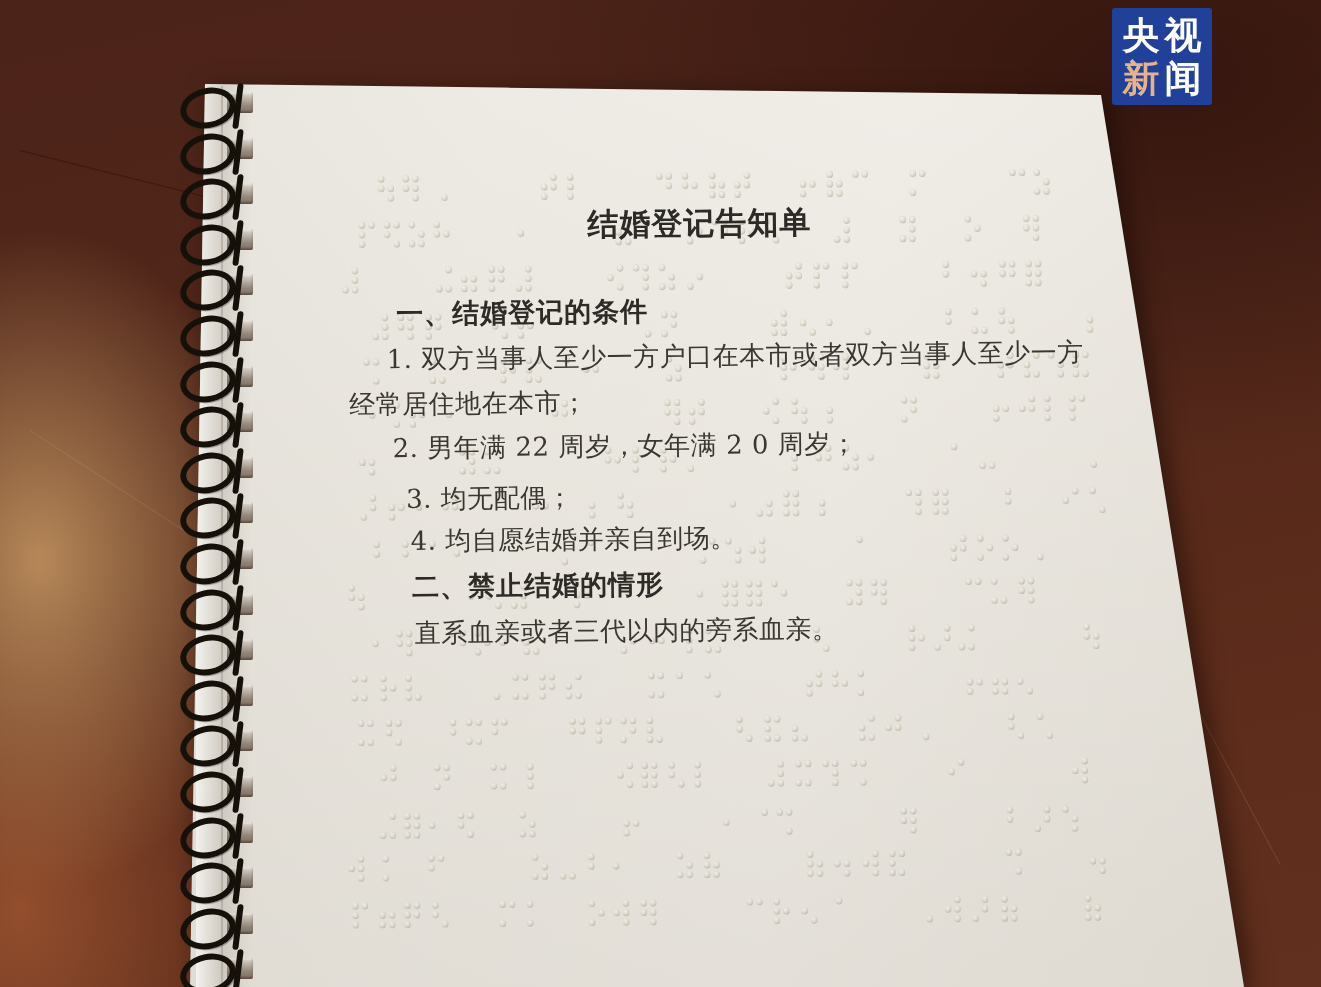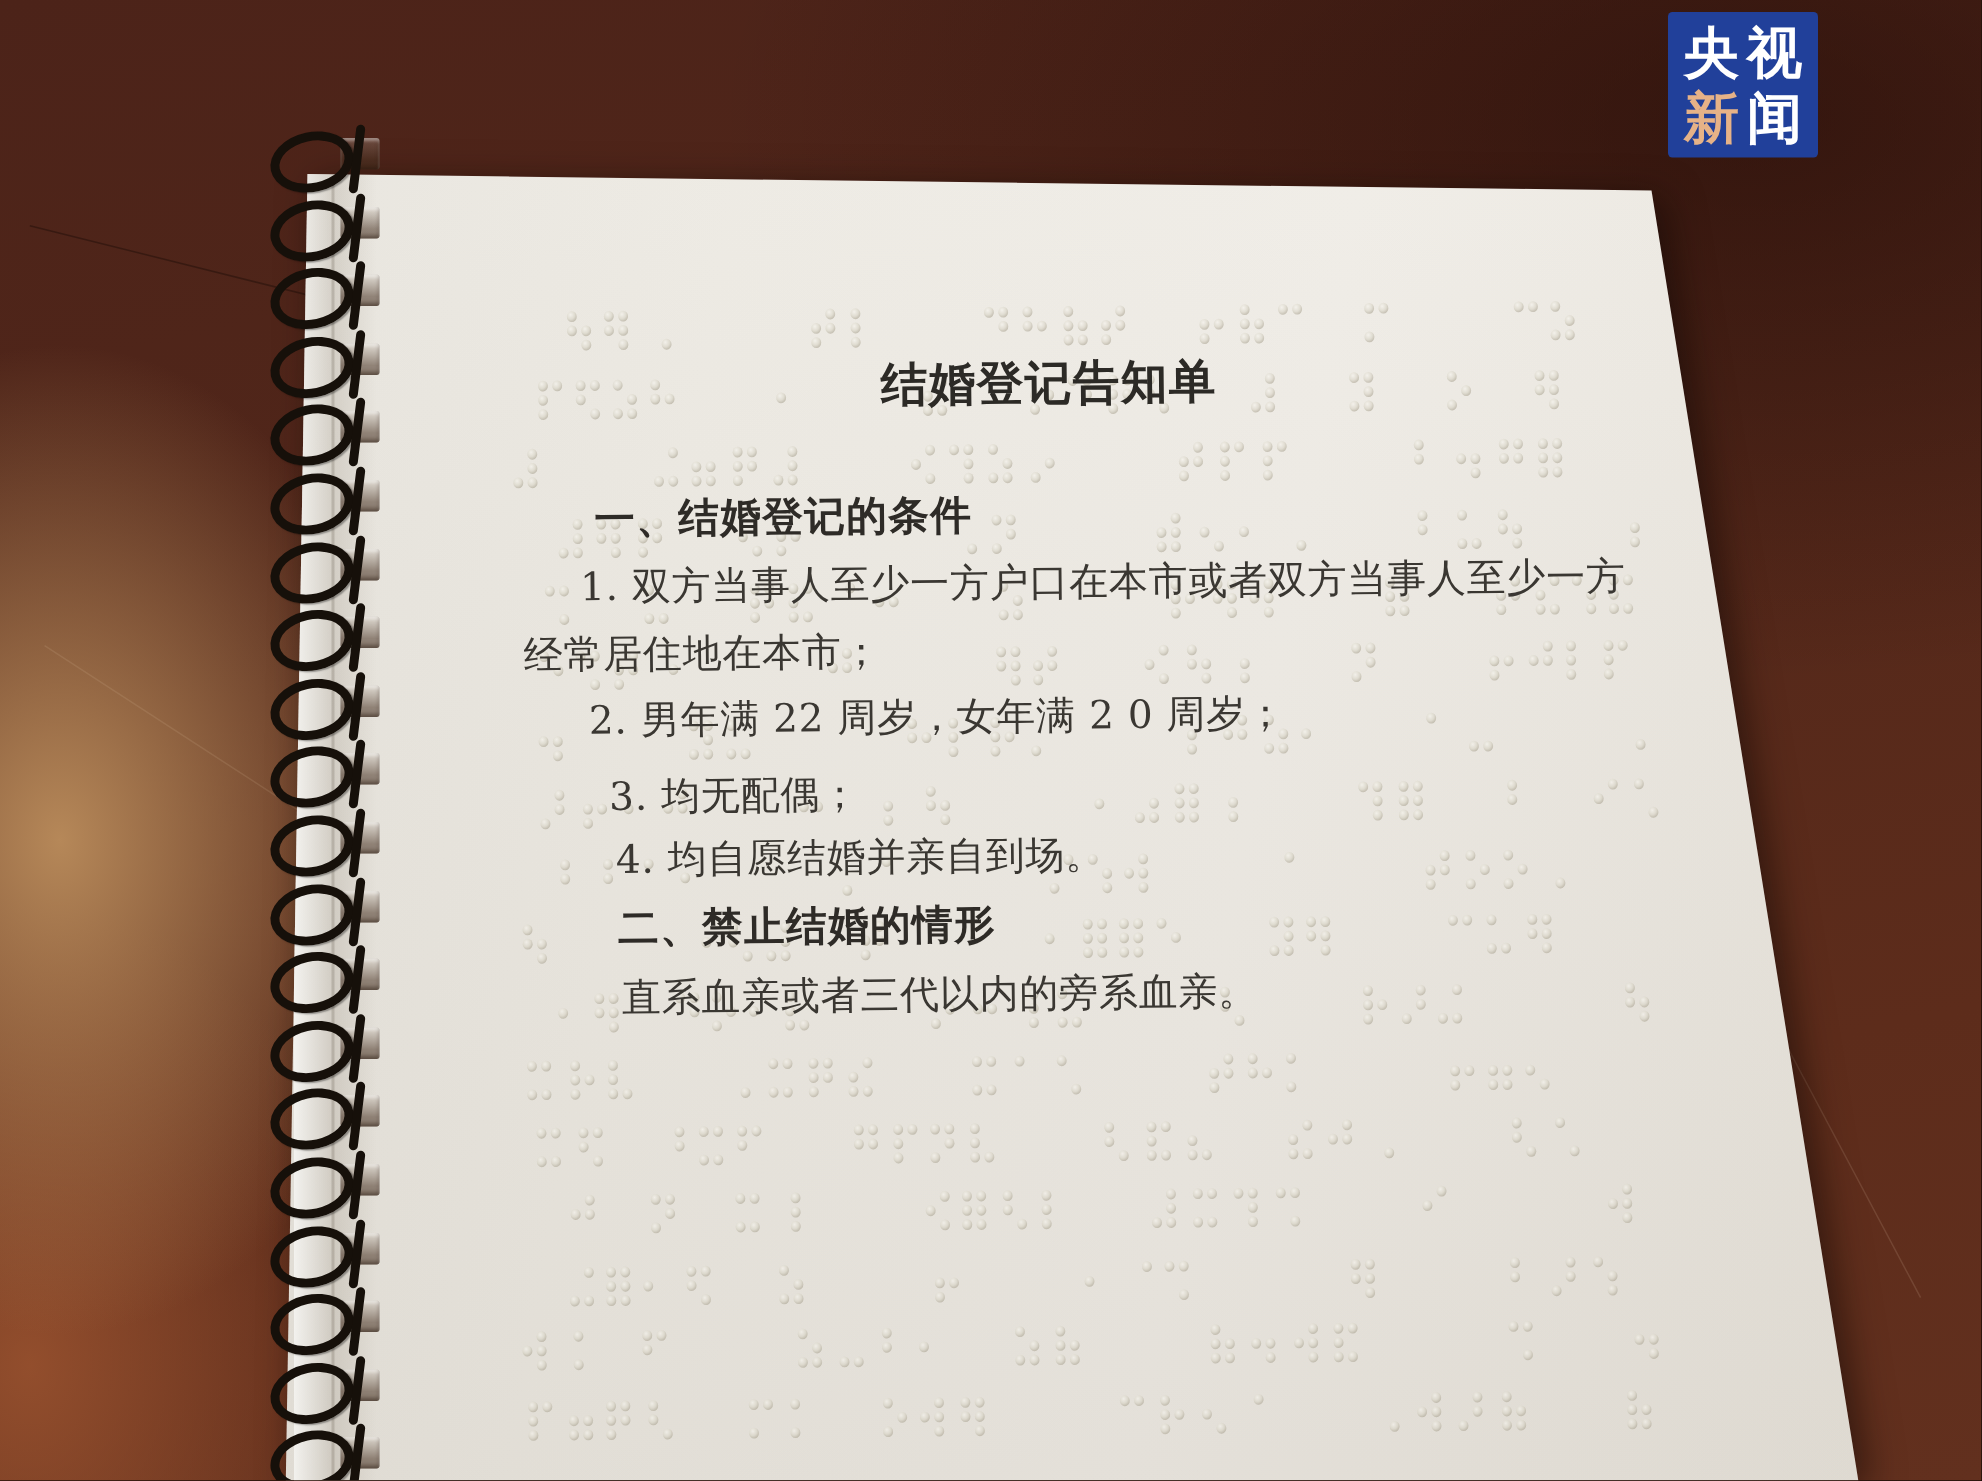--- a/index.html
+++ b/index.html
@@ -17,21 +17,20 @@
   .s2{left:20px;top:150px;width:260px;height:1px;background:rgba(15,5,2,.35);transform:rotate(14deg);transform-origin:left top;}
   .s3{left:30px;top:430px;width:420px;height:1px;background:rgba(240,215,185,.12);transform:rotate(33deg);transform-origin:left top;}
 
   .page-wrap{position:absolute;inset:0;filter:drop-shadow(7px 5px 12px rgba(15,5,2,.55));}
   .page{
     position:absolute;inset:0;
     clip-path:polygon(205px 84px, 1101px 95px, 1244px 987px, 190px 987px);
     background:
       linear-gradient(176deg, rgba(255,255,255,.05) 10%, rgba(120,108,92,.10) 96%),
       linear-gradient(100deg,#d9d5cb 0%,#e7e4dd 11%,#edeae3 34%,#f0ede7 62%,#e9e5dd 100%);
-    margin-top: 32px;
   }
   .edge-strip{position:absolute;left:196px;top:84px;width:58px;height:903px;
     background:linear-gradient(90deg, rgba(250,250,248,.7), rgba(160,150,136,.28) 45%, rgba(235,232,225,0) 95%);}
   .edge-line{position:absolute;left:221px;top:86px;width:2px;height:901px;background:rgba(135,127,115,.35);}
 
   .sheet{position:absolute;left:340px;top:165px;width:810px;height:800px;
     transform:rotate(-0.6deg);transform-origin:20% 40%;}
   #braille-svg{position:absolute;left:0;top:0;width:810px;height:800px;}
 
   .title,.ln{position:absolute;white-space:nowrap;color:#3a3732;

